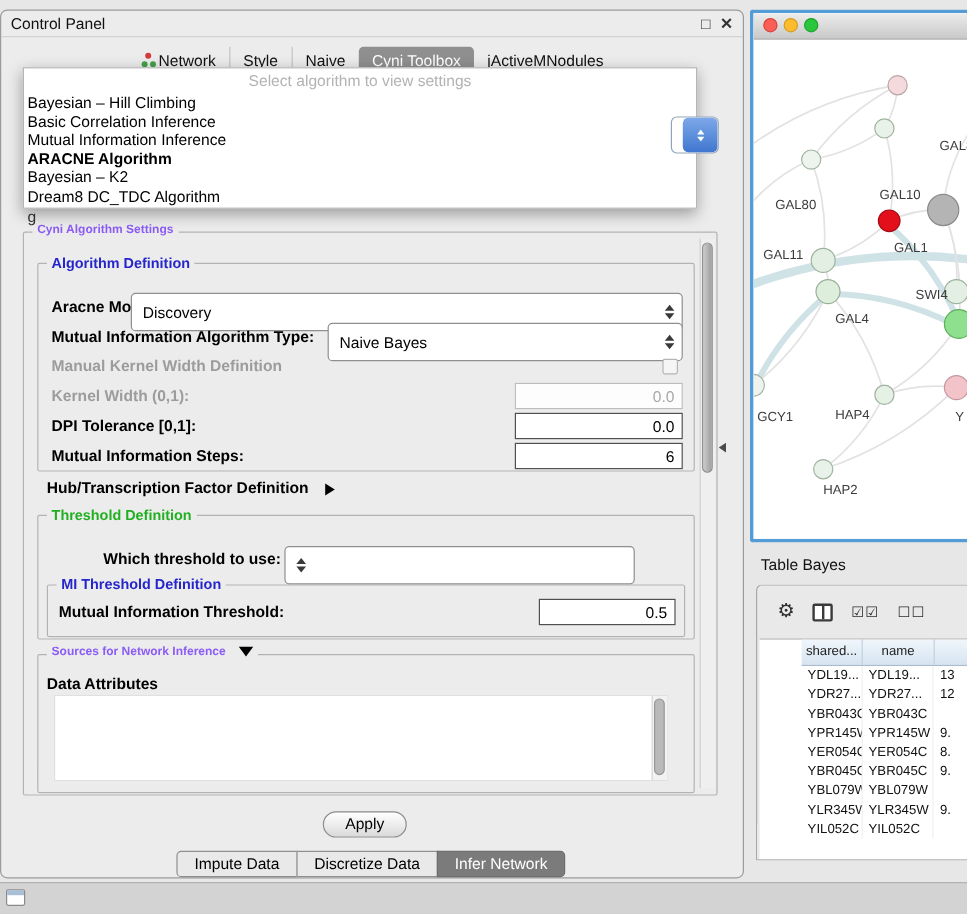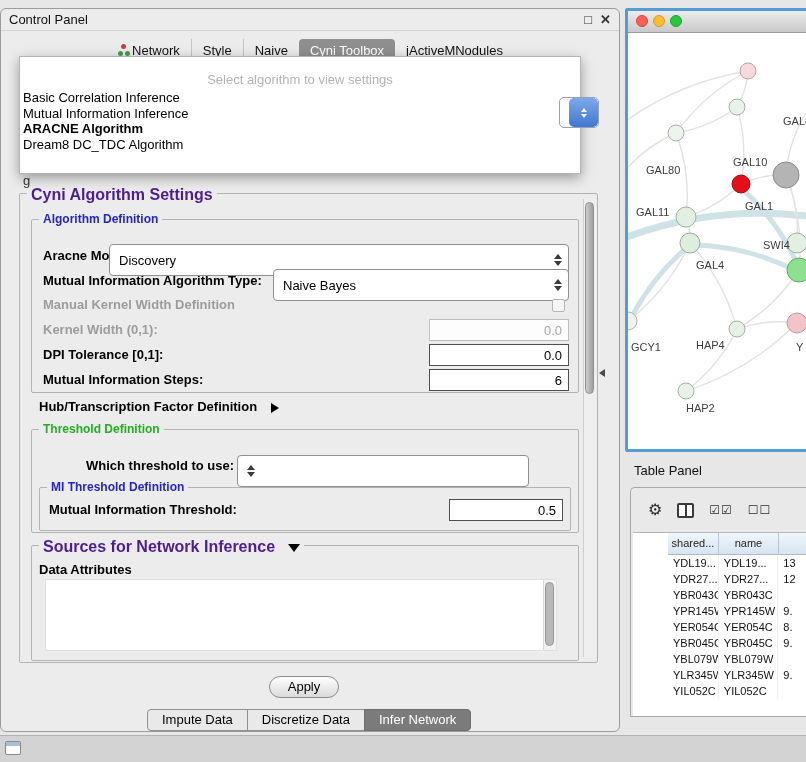--- a/index.html
+++ b/index.html
@@ -26,21 +26,21 @@
   .tab.active{background:#8f8f8f;color:#fff;border-radius:4px;}
   .net-icon{width:13px;height:12px;display:inline-block;position:relative;}
   .net-icon::before{content:"";position:absolute;left:1px;top:6px;width:5px;height:5px;border-radius:50%;
     background:#43a047;box-shadow:7px 0 0 #43a047,3px -7px 0 #d23b3b;}
 
   
   .group{position:absolute;border:1px solid #b3b3b3;border-radius:2px;}
   .gtitle{position:absolute;top:-8px;left:7px;background:#ececec;padding:0 4px;font-size:12px;font-weight:bold;white-space:nowrap;}
   .gtitle.blue{color:#2525cc;}
   .gtitle.green{color:#21b021;}
-  .gtitle.black{color:#4c1d95;font-size:16px;}
+  .gtitle.black{color:#8b5cf6;font-size:10px;}
 
   .lbl{position:absolute;font-size:13px;font-weight:bold;color:#000;white-space:nowrap;}
   .lbl.dis{color:#9c9c9c;}
 
   .combo{position:absolute;height:32px;background:#fff;border:1px solid #8f8f8f;border-radius:4px;
     display:flex;align-items:center;padding:0 6px 0 9px;font-size:13px;color:#000;}
   .combo-label{flex:1;overflow:hidden;white-space:nowrap;}
   .stepperbox{display:flex;flex-direction:column;gap:2px;align-items:center;}
   .tri-up{width:0;height:0;border-left:4px solid transparent;border-right:4px solid transparent;border-bottom:5px solid #3a3a3a;}
   .tri-dn{width:0;height:0;border-left:4px solid transparent;border-right:4px solid transparent;border-top:5px solid #3a3a3a;}
@@ -71,21 +71,21 @@
 
   
   #bottom-tab-bar{position:absolute;left:146px;top:700px;display:flex;height:22px;}
   .btab{height:22px;line-height:20px;text-align:center;font-size:13px;border:1px solid #8f8f8f;background:#e9e9e9;color:#000;margin-left:-1px;white-space:nowrap;padding:0 14px;}
   .btab:first-child{border-radius:4px 0 0 4px;margin-left:0;}
   .btab:last-child{border-radius:0 4px 4px 0;}
   .btab.active{background:#7b7b7b;color:#fff;border-color:#6e6e6e;}
 
   
   #algo-popup{position:absolute;left:18px;top:47px;width:562px;height:118px;background:#fff;border:1px solid #b5b5b5;
-    box-shadow:0 4px 12px rgba(0,0,0,0.35);z-index:20;padding-top:14px;}
+    box-shadow:0 4px 12px rgba(0,0,0,0.35);z-index:20;padding-top:2px;}
   .dd-placeholder{text-align:center;color:#b3b3b3;font-size:13px;height:19px;line-height:17px;}
   .dd-item{font-size:13px;height:15.5px;line-height:15.5px;padding-left:3px;color:#000;white-space:nowrap;}
   .dd-item.selected{font-weight:bold;}
 
   
   #combo-fragment{position:absolute;left:558px;top:88px;width:40px;height:31px;background:#fff;border:1px solid #93a3bb;
     border-radius:5px;z-index:25;overflow:hidden;}
   #combo-fragment .blue-cap{position:absolute;left:9px;top:0;right:0;bottom:0;background:linear-gradient(#7ea9e9,#3f76cf);
     border-radius:5px;display:flex;flex-direction:column;align-items:center;justify-content:center;gap:2px;}
   .wtri-up{width:0;height:0;border-left:3.5px solid transparent;border-right:3.5px solid transparent;border-bottom:4.5px solid #fff;}
@@ -241,23 +241,25 @@
 
   <div id="bottom-tab-bar">
       <div class="btab">Impute Data</div>
       <div class="btab">Discretize Data</div>
       <div class="btab active">Infer Network</div>
     </div>
 
   <div id="algo-popup">
     <div class="dd-placeholder">Select algorithm to view settings</div>
     <div>
+        <div class="dd-item">Bayesian – Hill Climbing</div>
         <div class="dd-item">Basic Correlation Inference</div>
         <div class="dd-item">Mutual Information Inference</div>
         <div class="dd-item selected">ARACNE Algorithm</div>
+        <div class="dd-item">Bayesian – K2</div>
         <div class="dd-item">Dream8 DC_TDC Algorithm</div>
       </div>
   </div>
 
   <div id="combo-fragment">
     <div class="blue-cap">
       <span class="wtri-up"></span>
         <span class="wtri-dn"></span>
     </div>
   </div>
@@ -315,21 +317,21 @@
       <text x="117" y="177" font-size="11" fill="#3c3c3c" font-family="&quot;Liberation Sans&quot;, sans-serif">GAL1</text>
       <text x="135" y="216" font-size="11" fill="#3c3c3c" font-family="&quot;Liberation Sans&quot;, sans-serif">SWI4</text>
       <text x="68" y="236" font-size="11" fill="#3c3c3c" font-family="&quot;Liberation Sans&quot;, sans-serif">GAL4</text>
       <text x="3" y="318" font-size="11" fill="#3c3c3c" font-family="&quot;Liberation Sans&quot;, sans-serif">GCY1</text>
       <text x="68" y="316" font-size="11" fill="#3c3c3c" font-family="&quot;Liberation Sans&quot;, sans-serif">HAP4</text>
       <text x="58" y="379" font-size="11" fill="#3c3c3c" font-family="&quot;Liberation Sans&quot;, sans-serif">HAP2</text>
       <text x="168" y="318" font-size="11" fill="#3c3c3c" font-family="&quot;Liberation Sans&quot;, sans-serif">Y</text>
     </svg>
 </div>
 
-<div id="table-panel-title">Table Panel</div>
+<div id="table-panel-title">Table Bayes</div>
 <div id="table-panel">
   <div class="tp-toolbar">
       <span class="tp-icon">⚙</span>
       <span class="col-icon"></span>
       <span class="tp-icon small">☑☑</span>
       <span class="tp-icon small">☐☐</span>
     </div>
   <div class="tp-table">
     <div class="tp-header">
         <div class="tp-hcell c0">shared...</div>

